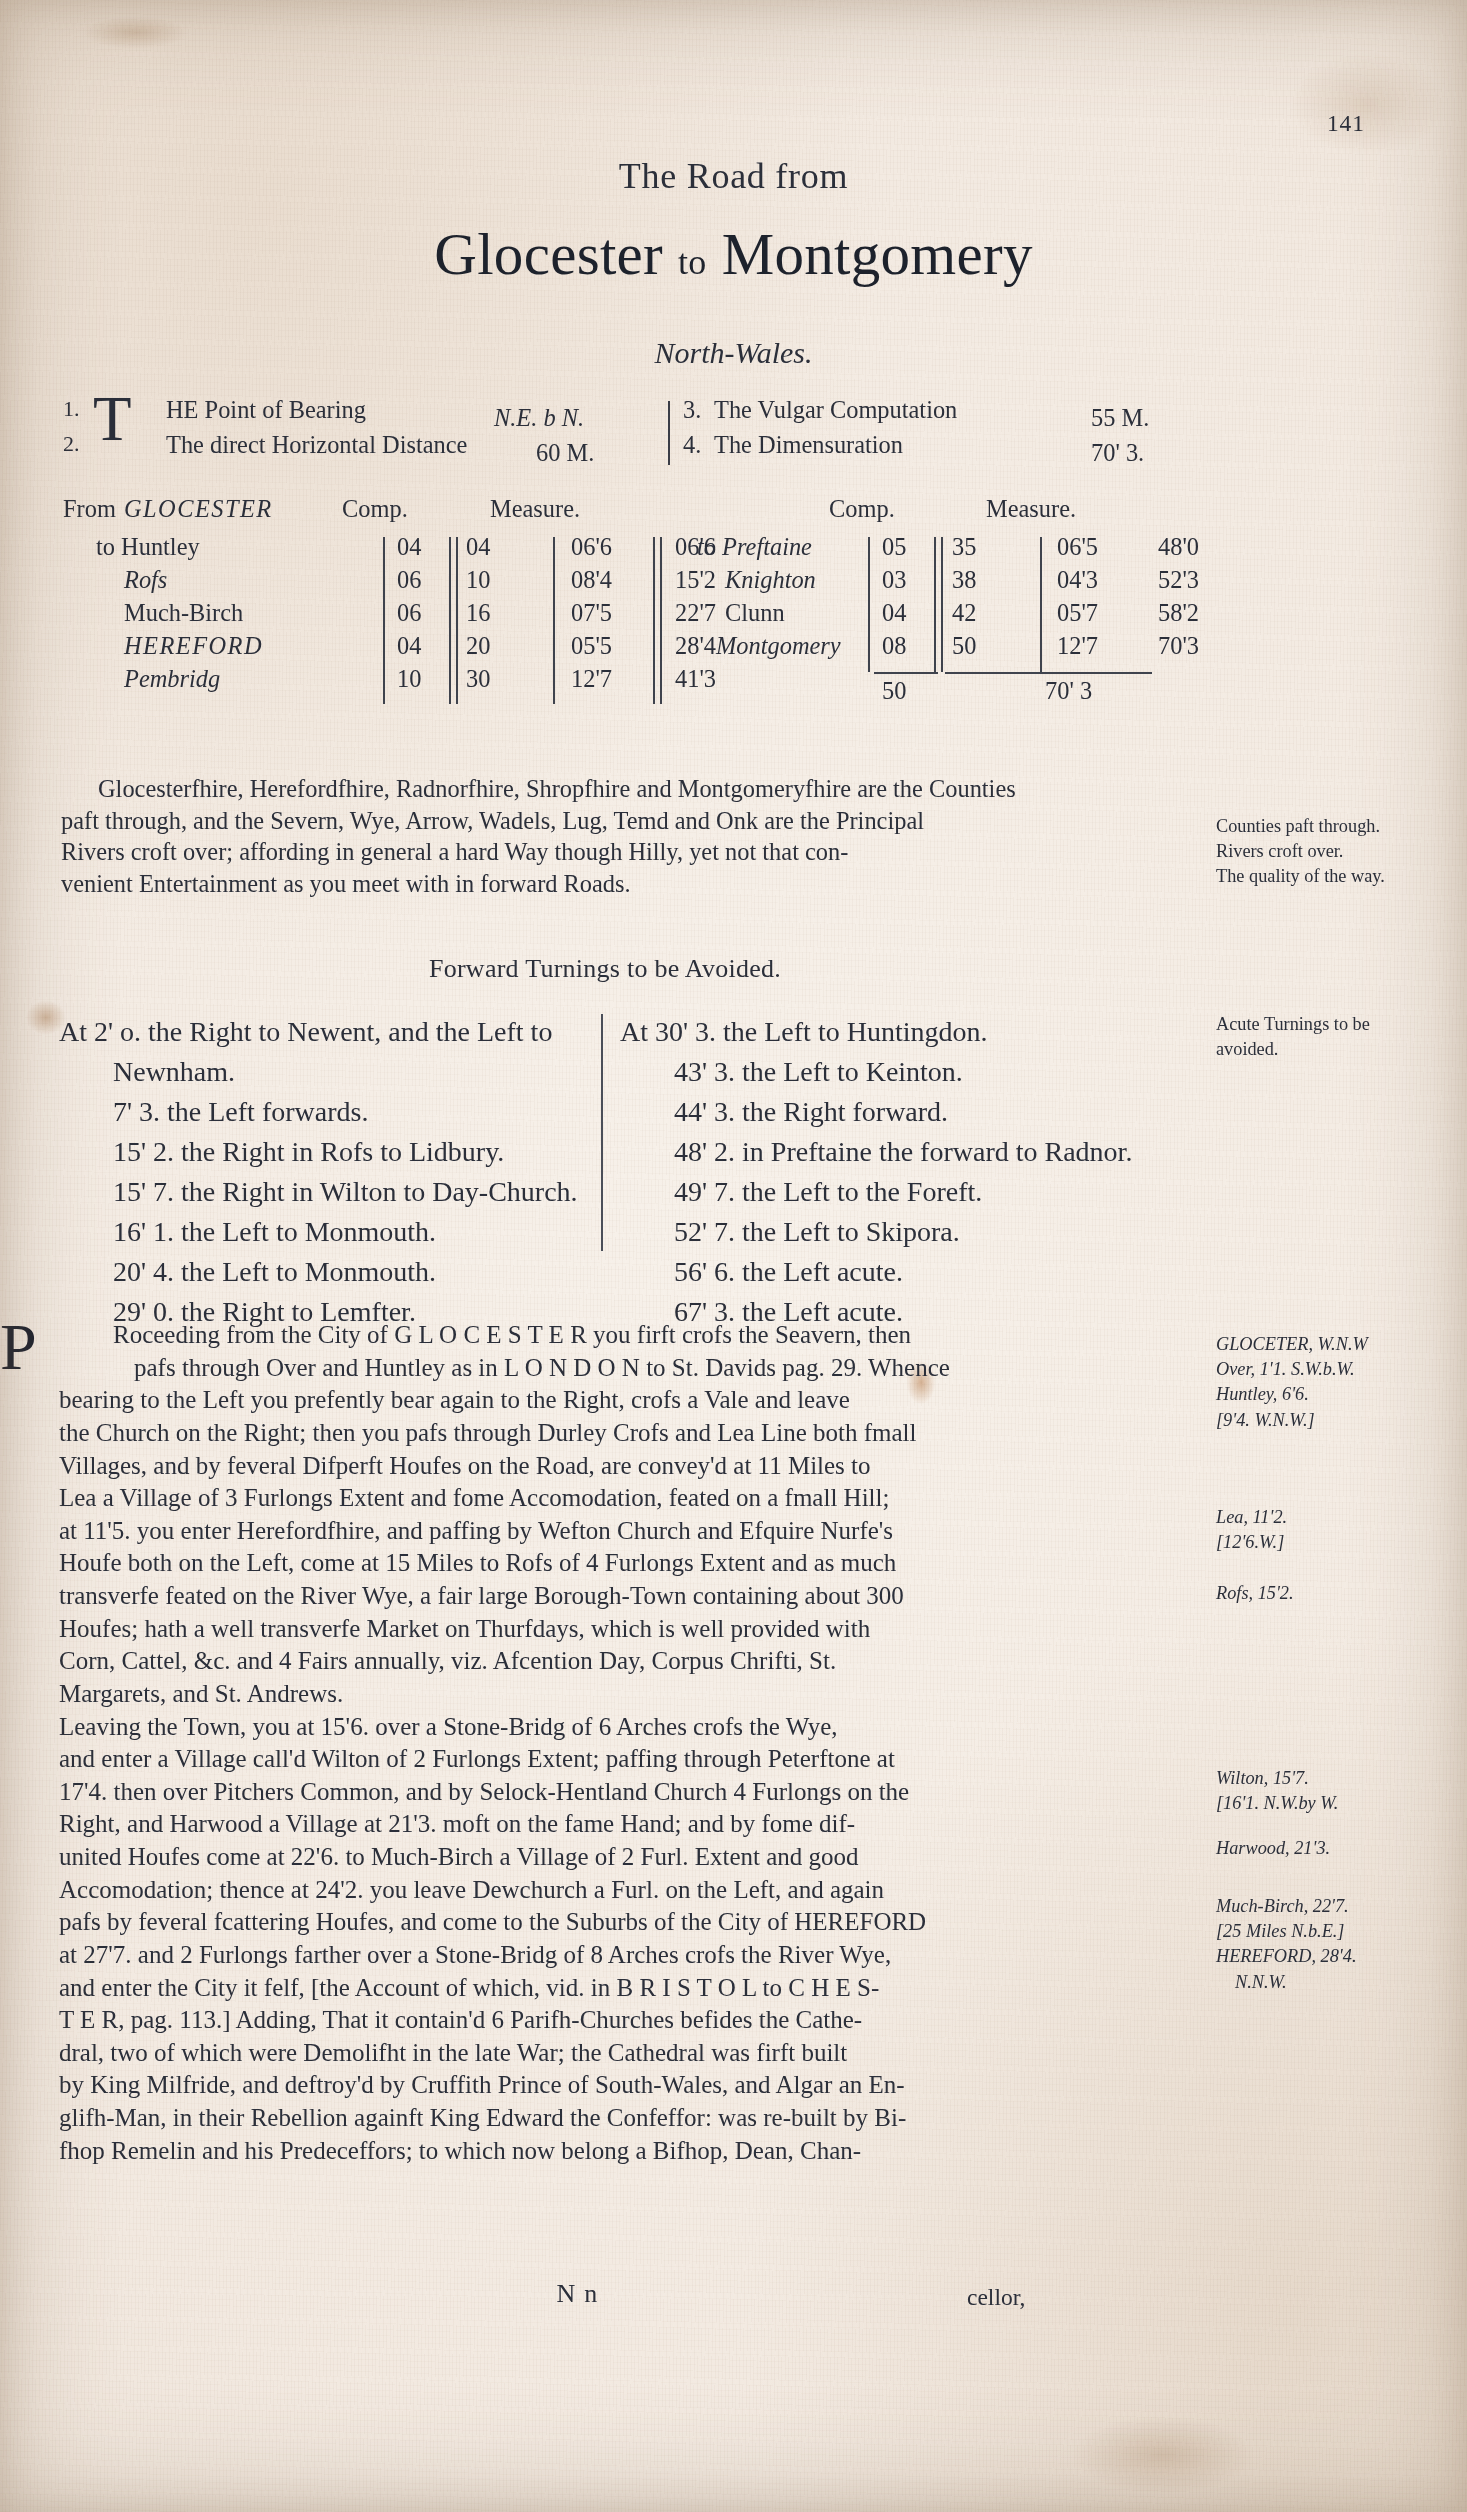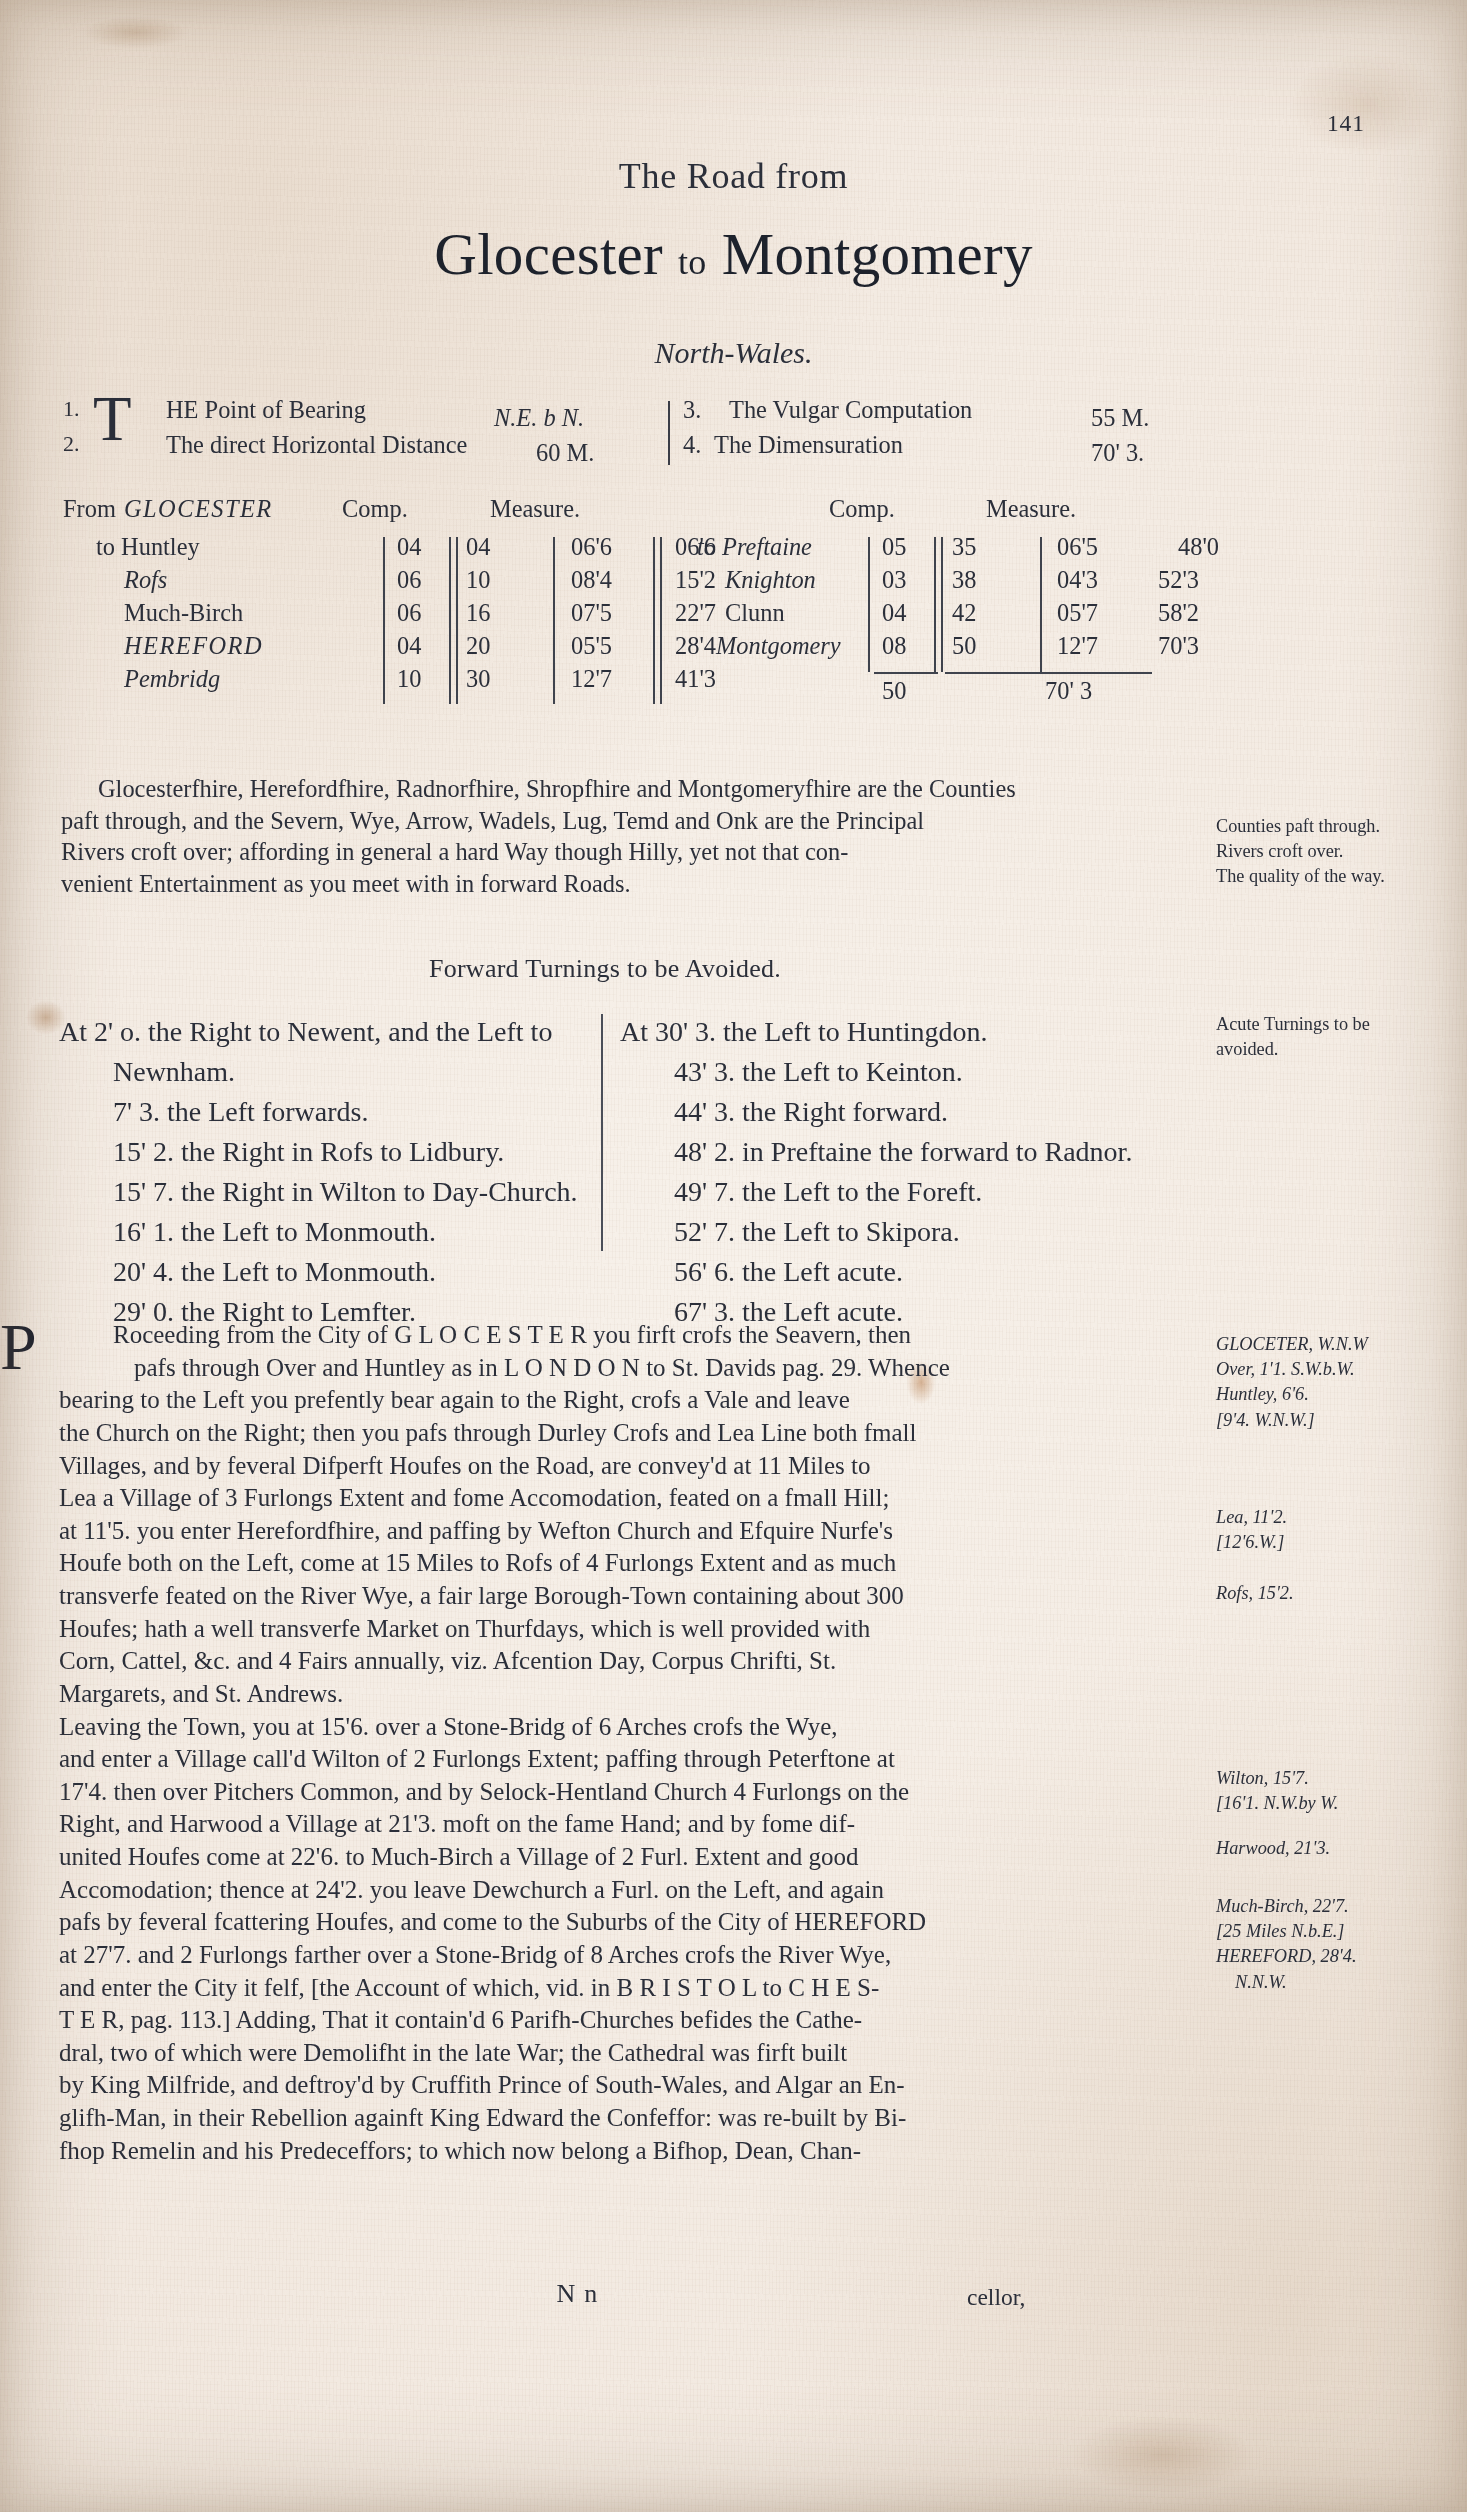--- a/index.html
+++ b/index.html
@@ -154,21 +154,21 @@
 
   <div class="bearing">
     <div class="dropT">T</div>
     <div class="vline"></div>
 
     <div class="row">
       <span class="num">1.</span>
       <span class="lbl" style="left:103px;">HE Point of Bearing</span>
       <span class="val ital" style="left:431px;">N.E. b N.</span>
       <span class="lbl" style="left:620px;">3.</span>
-      <span class="lbl" style="left:666px;">The Vulgar Computation</span>
+      <span class="lbl" style="left:651px;">The Vulgar Computation</span>
       <span class="val" style="left:1028px;">55 M.</span>
     </div>
 
     <div class="row">
       <span class="num">2.</span>
       <span class="lbl" style="left:103px;">The direct Horizontal Distance</span>
       <span class="val" style="left:473px;">60 M.</span>
       <span class="lbl" style="left:620px;">4.</span>
       <span class="lbl" style="left:651px;">The Dimensuration</span>
       <span class="val" style="left:1028px;">70' 3.</span>
@@ -238,21 +238,21 @@
         <span style="left:508px;">12'7</span>
         <span style="left:612px;">41'3</span>
       </div>
 
       <div style="position:absolute;left:0;top:0;width:100%;">
         <div class="drow">
           <span class="ital" style="left:634px;">to Preftaine</span>
           <span style="left:819px;">05</span>
           <span style="left:889px;">35</span>
           <span style="left:994px;">06'5</span>
-          <span style="left:1095px;margin-left:20px;">48'0</span>
+          <span style="left:1095px;">48'0</span>
         </div>
         <div class="drow">
           <span class="ital" style="left:662px;">Knighton</span>
           <span style="left:819px;">03</span>
           <span style="left:889px;">38</span>
           <span style="left:994px;">04'3</span>
           <span style="left:1095px;">52'3</span>
         </div>
         <div class="drow">
           <span style="left:662px;">Clunn</span>

